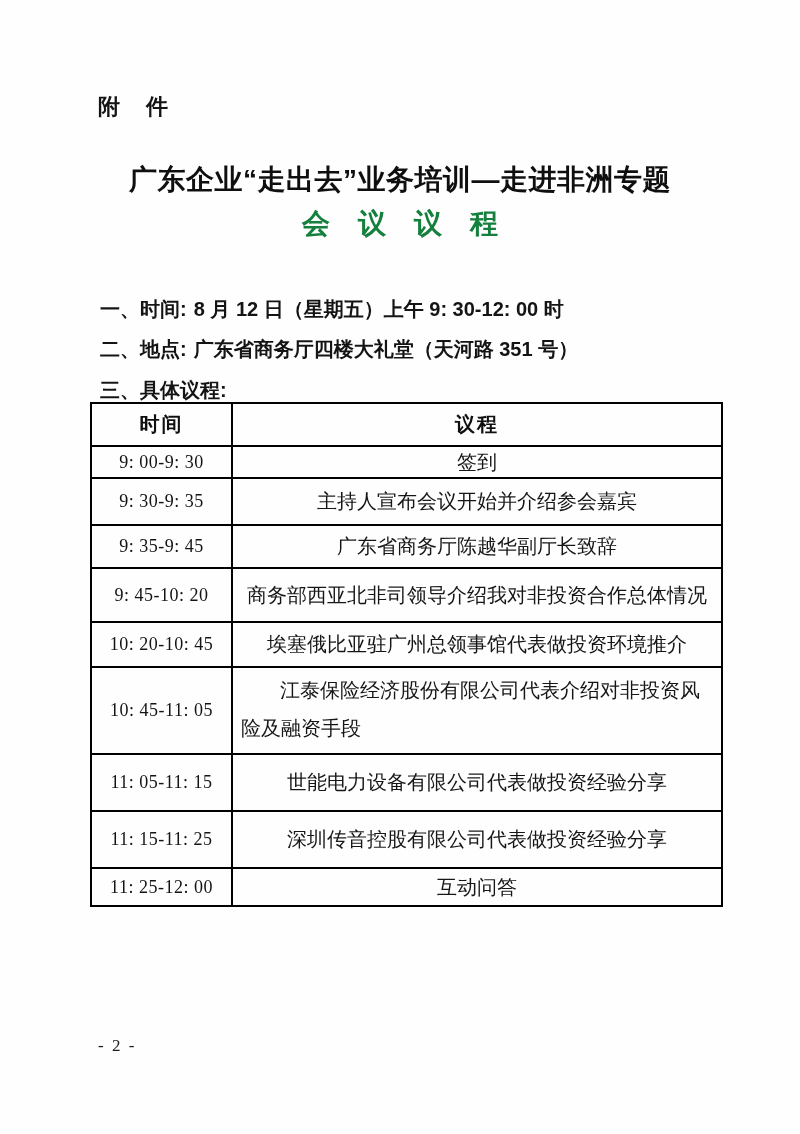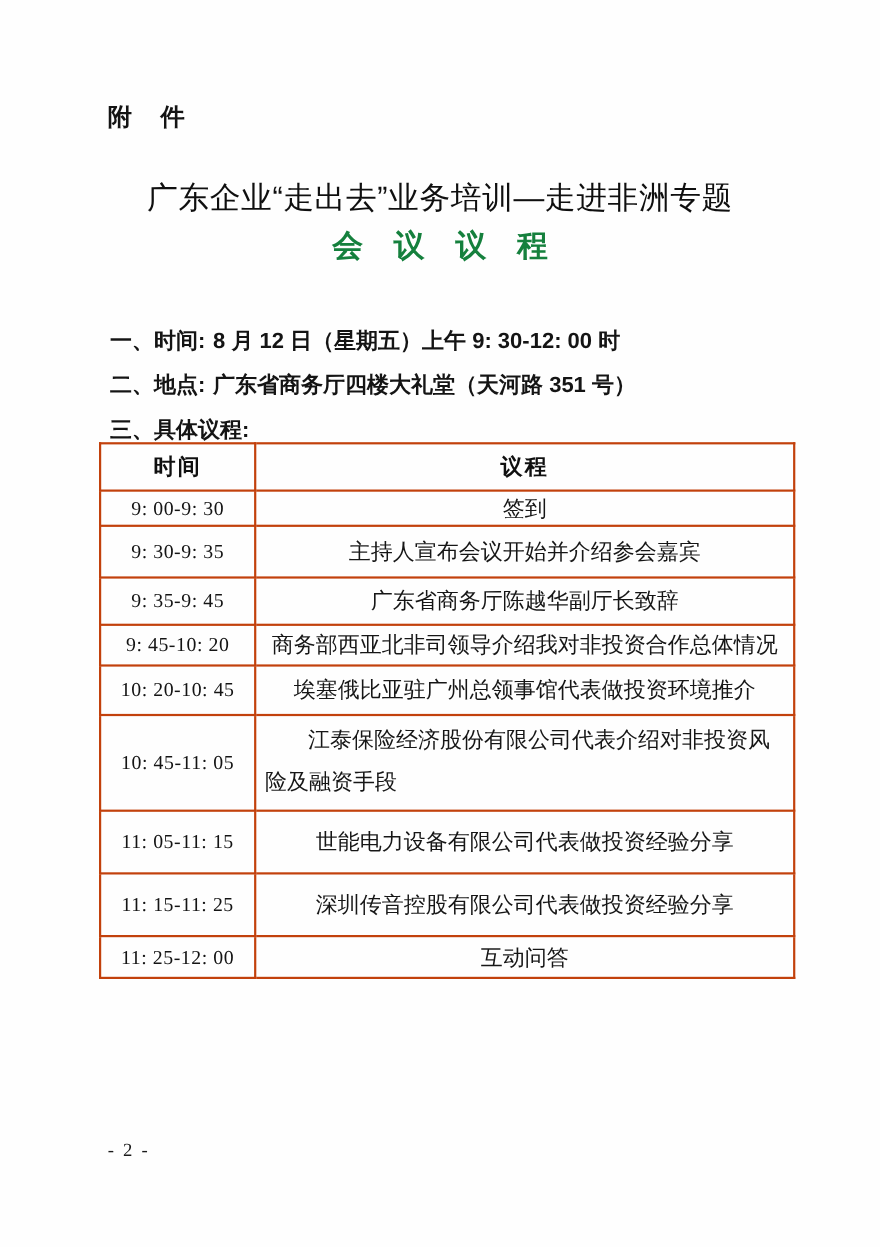--- a/index.html
+++ b/index.html
@@ -27,21 +27,21 @@
   }
   .title-block {
     position: absolute;
     left: 0;
     top: 164px;
     width: 800px;
     text-align: center;
   }
   .title-line1 {
     font-size: 28px;
-    font-weight: normal;
+    font-weight: bold;
     letter-spacing: 0.5px;
     color: #0f0f0f;
     line-height: 32px;
   }
   .title-line2 {
     margin-top: 12px;
     font-size: 28px;
     font-weight: bold;
     color: #15803d;
     line-height: 32px;
@@ -61,21 +61,21 @@
 
   .agenda-table {
     position: absolute;
     left: 90px;
     top: 402px;
     width: 627px;
     border-collapse: collapse;
     table-layout: fixed;
   }
   .agenda-table th, .agenda-table td {
-    border: 2px solid #c2410c;
+    border: 2px solid #000000;
     padding: 0;
     vertical-align: middle;
     text-align: center;
     overflow: hidden;
   }
   .col-time  { width: 139px; }
   .col-item  { width: 488px; }
   .agenda-table th {
     font-size: 20px;
     font-weight: bold;
@@ -91,21 +91,21 @@
   }
   .cell-item {
     font-size: 20px;
     color: #161616;
   }
   
   .agenda-table tr:nth-child(1)  { height: 43px; }
   .agenda-table tr:nth-child(2)  { height: 32px; }
   .agenda-table tr:nth-child(3)  { height: 47px; margin-top: 28px; }
   .agenda-table tr:nth-child(4)  { height: 43px; }
-  .agenda-table tr:nth-child(5)  { height: 37px; margin-top: 16px; }
+  .agenda-table tr:nth-child(5)  { height: 54px; margin-top: 16px; }
   .agenda-table tr:nth-child(6)  { height: 45px; }
   .agenda-table tr:nth-child(7)  { height: 87px; }
   .agenda-table tr:nth-child(8)  { height: 57px; }
   .agenda-table tr:nth-child(9)  { height: 57px; }
   .agenda-table tr:nth-child(10) { height: 38px; }
   .agenda-table tr:nth-child(11) { height: 45px; }
   
   .agenda-table tr:nth-child(7) .cell-item {
     text-align: left;
     text-indent: 39px;

